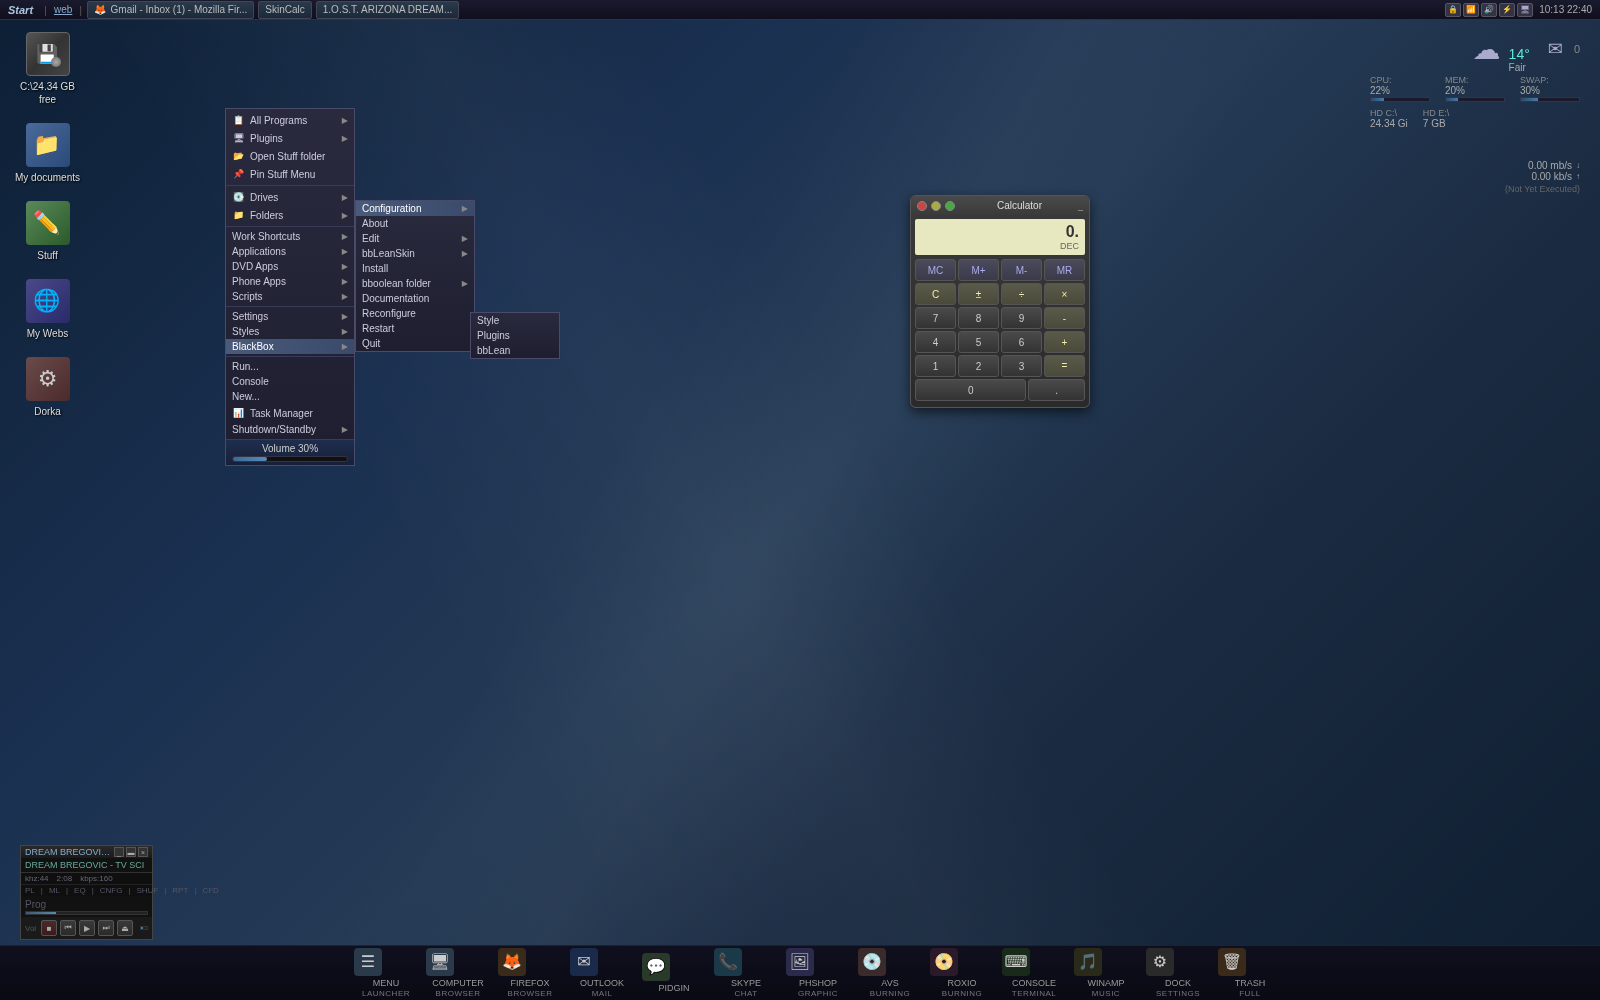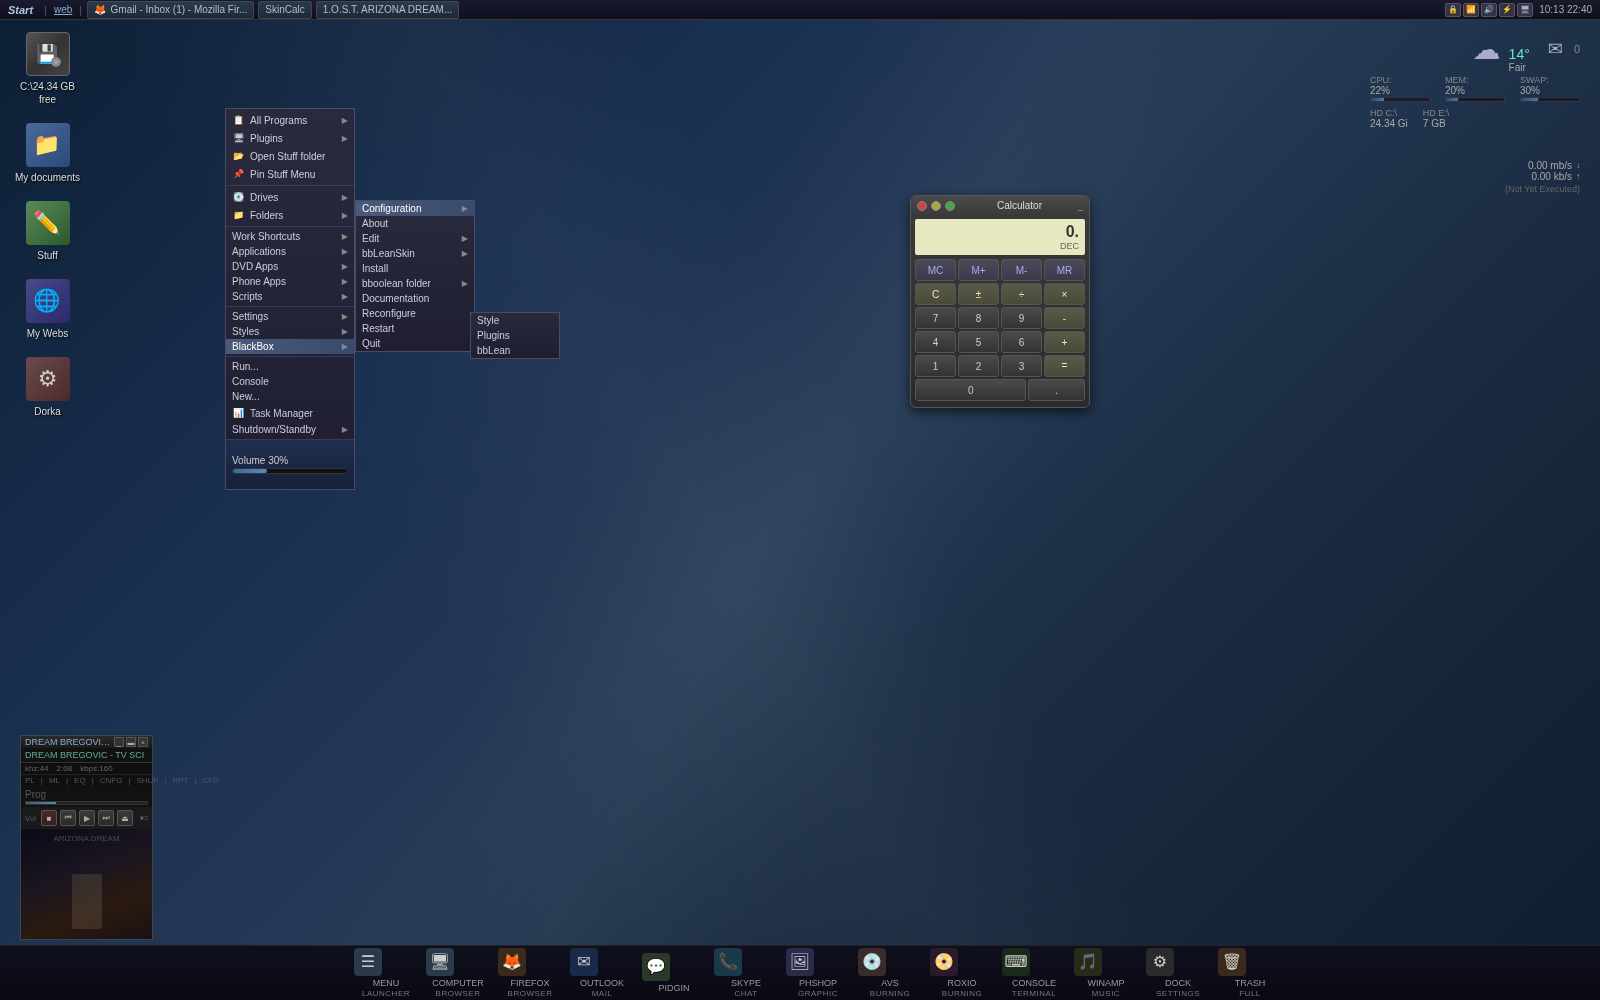--- a/index.html
+++ b/index.html
@@ -222,22 +222,23 @@
       left: 470px;
       width: 90px;
       background: linear-gradient(to bottom, #2a2a3e, #1e1e30);
       border: 1px solid #4a4a6a;
       z-index: 202;
       font-size: 10px;
     }
 
     
     .volume-bar {
-      padding: 15px 6px;
+      padding: 3px 6px;
       background: linear-gradient(to bottom, #1e2e4e, #172038);
+      text-align: center;
     }
     .volume-track {
       height: 6px;
       background: #111;
       border: 1px solid #334;
       border-radius: 3px;
       margin-top: 2px;
       position: relative;
     }
     .volume-fill {
@@ -998,27 +999,20 @@
     <span style="font-size:8px;color:#556;margin-right:2px;">Vol</span>
     <div class="ctrl-btn stop">■</div>
     <div class="ctrl-btn">⏮</div>
     <div class="ctrl-btn">▶</div>
     <div class="ctrl-btn">⏭</div>
     <div class="ctrl-btn">⏏</div>
     <div class="vol-slider">
       <div class="vol-fill"></div>
     </div>
   </div>
-  <div class="player-album">
-    <div class="album-art">
-      <div style="position:absolute;inset:0;background:linear-gradient(160deg,#0a0a18 0%,#1a1520 40%,#2a1a10 70%,#1a1015 100%);"></div>
-      <div style="position:absolute;bottom:10px;left:50%;transform:translateX(-50%);width:30px;height:55px;background:rgba(200,180,150,0.15);border-radius:2px;"></div>
-      <div style="position:absolute;top:5px;left:5px;right:5px;font-size:8px;color:rgba(200,200,200,0.3);text-align:center;">ARIZONA DREAM</div>
-    </div>
-  </div>
 </div>
 
 <div class="bottom-dock">
   <div class="dock-item">
     <div class="dock-icon" style="background:#2a3a4a;">☰</div>
     <div class="dock-label">
         <div class="main">MENU</div>
         <div>LAUNCHER</div>
       </div>
   </div>

